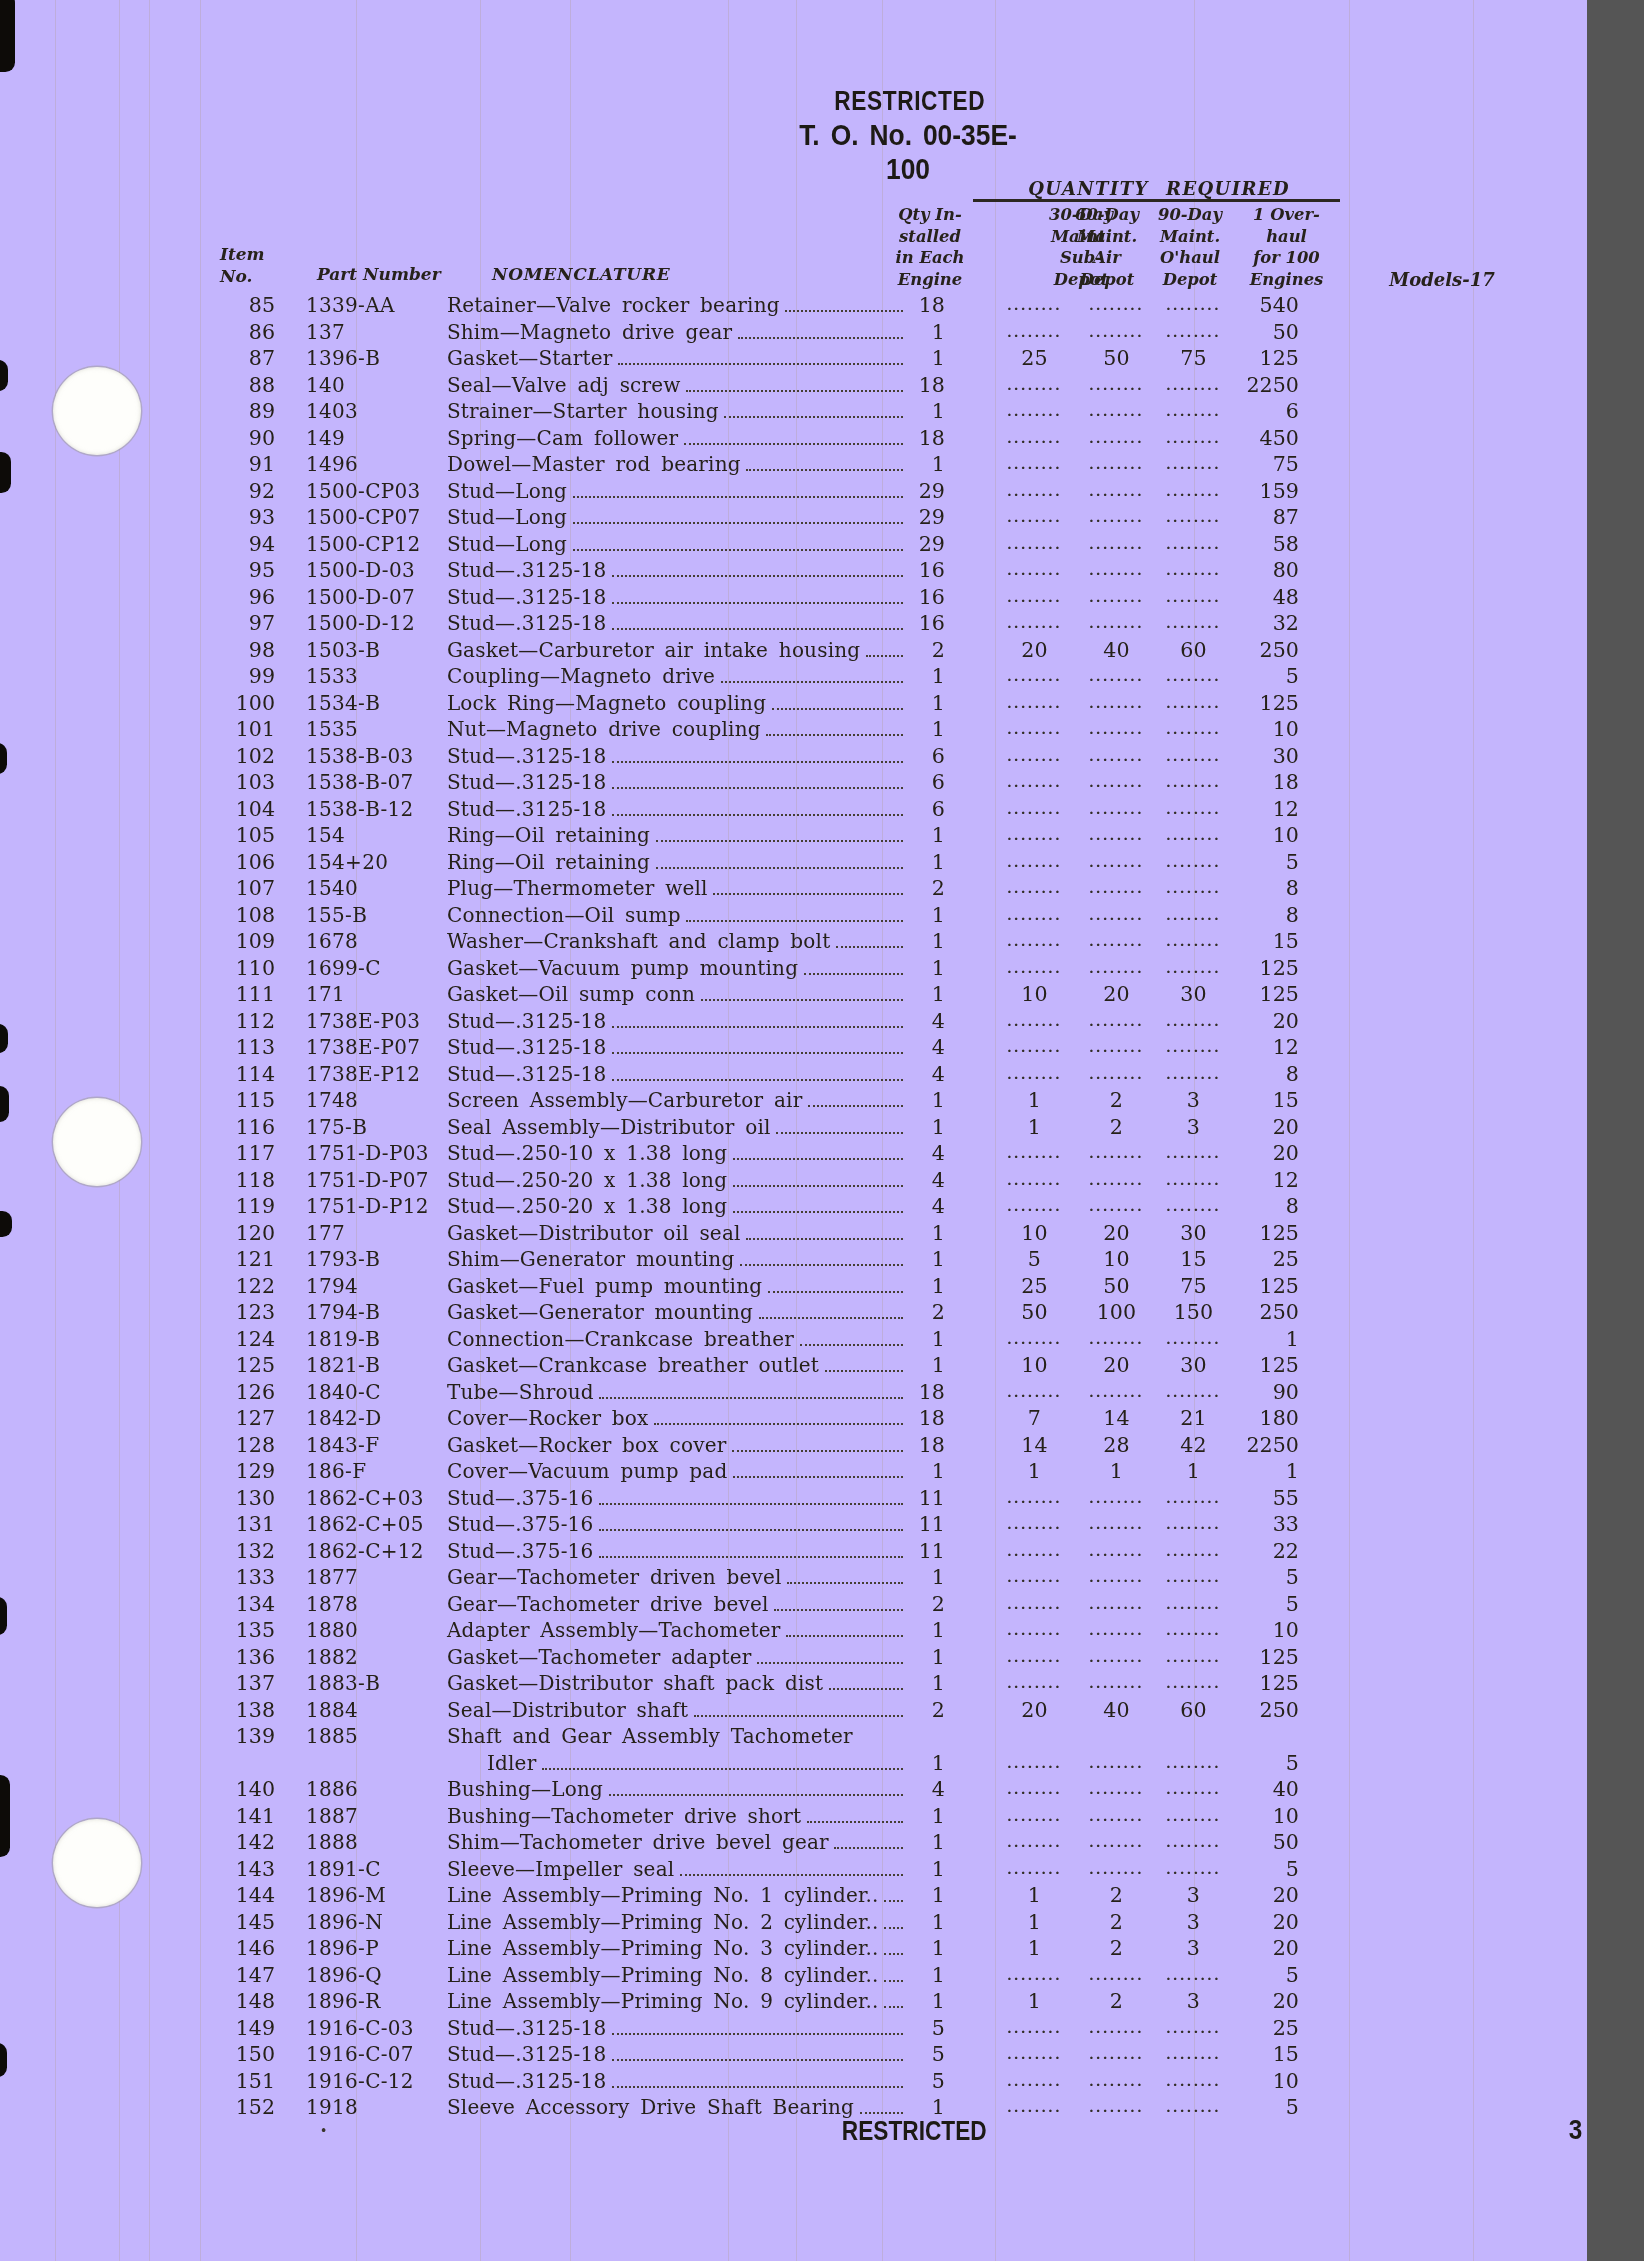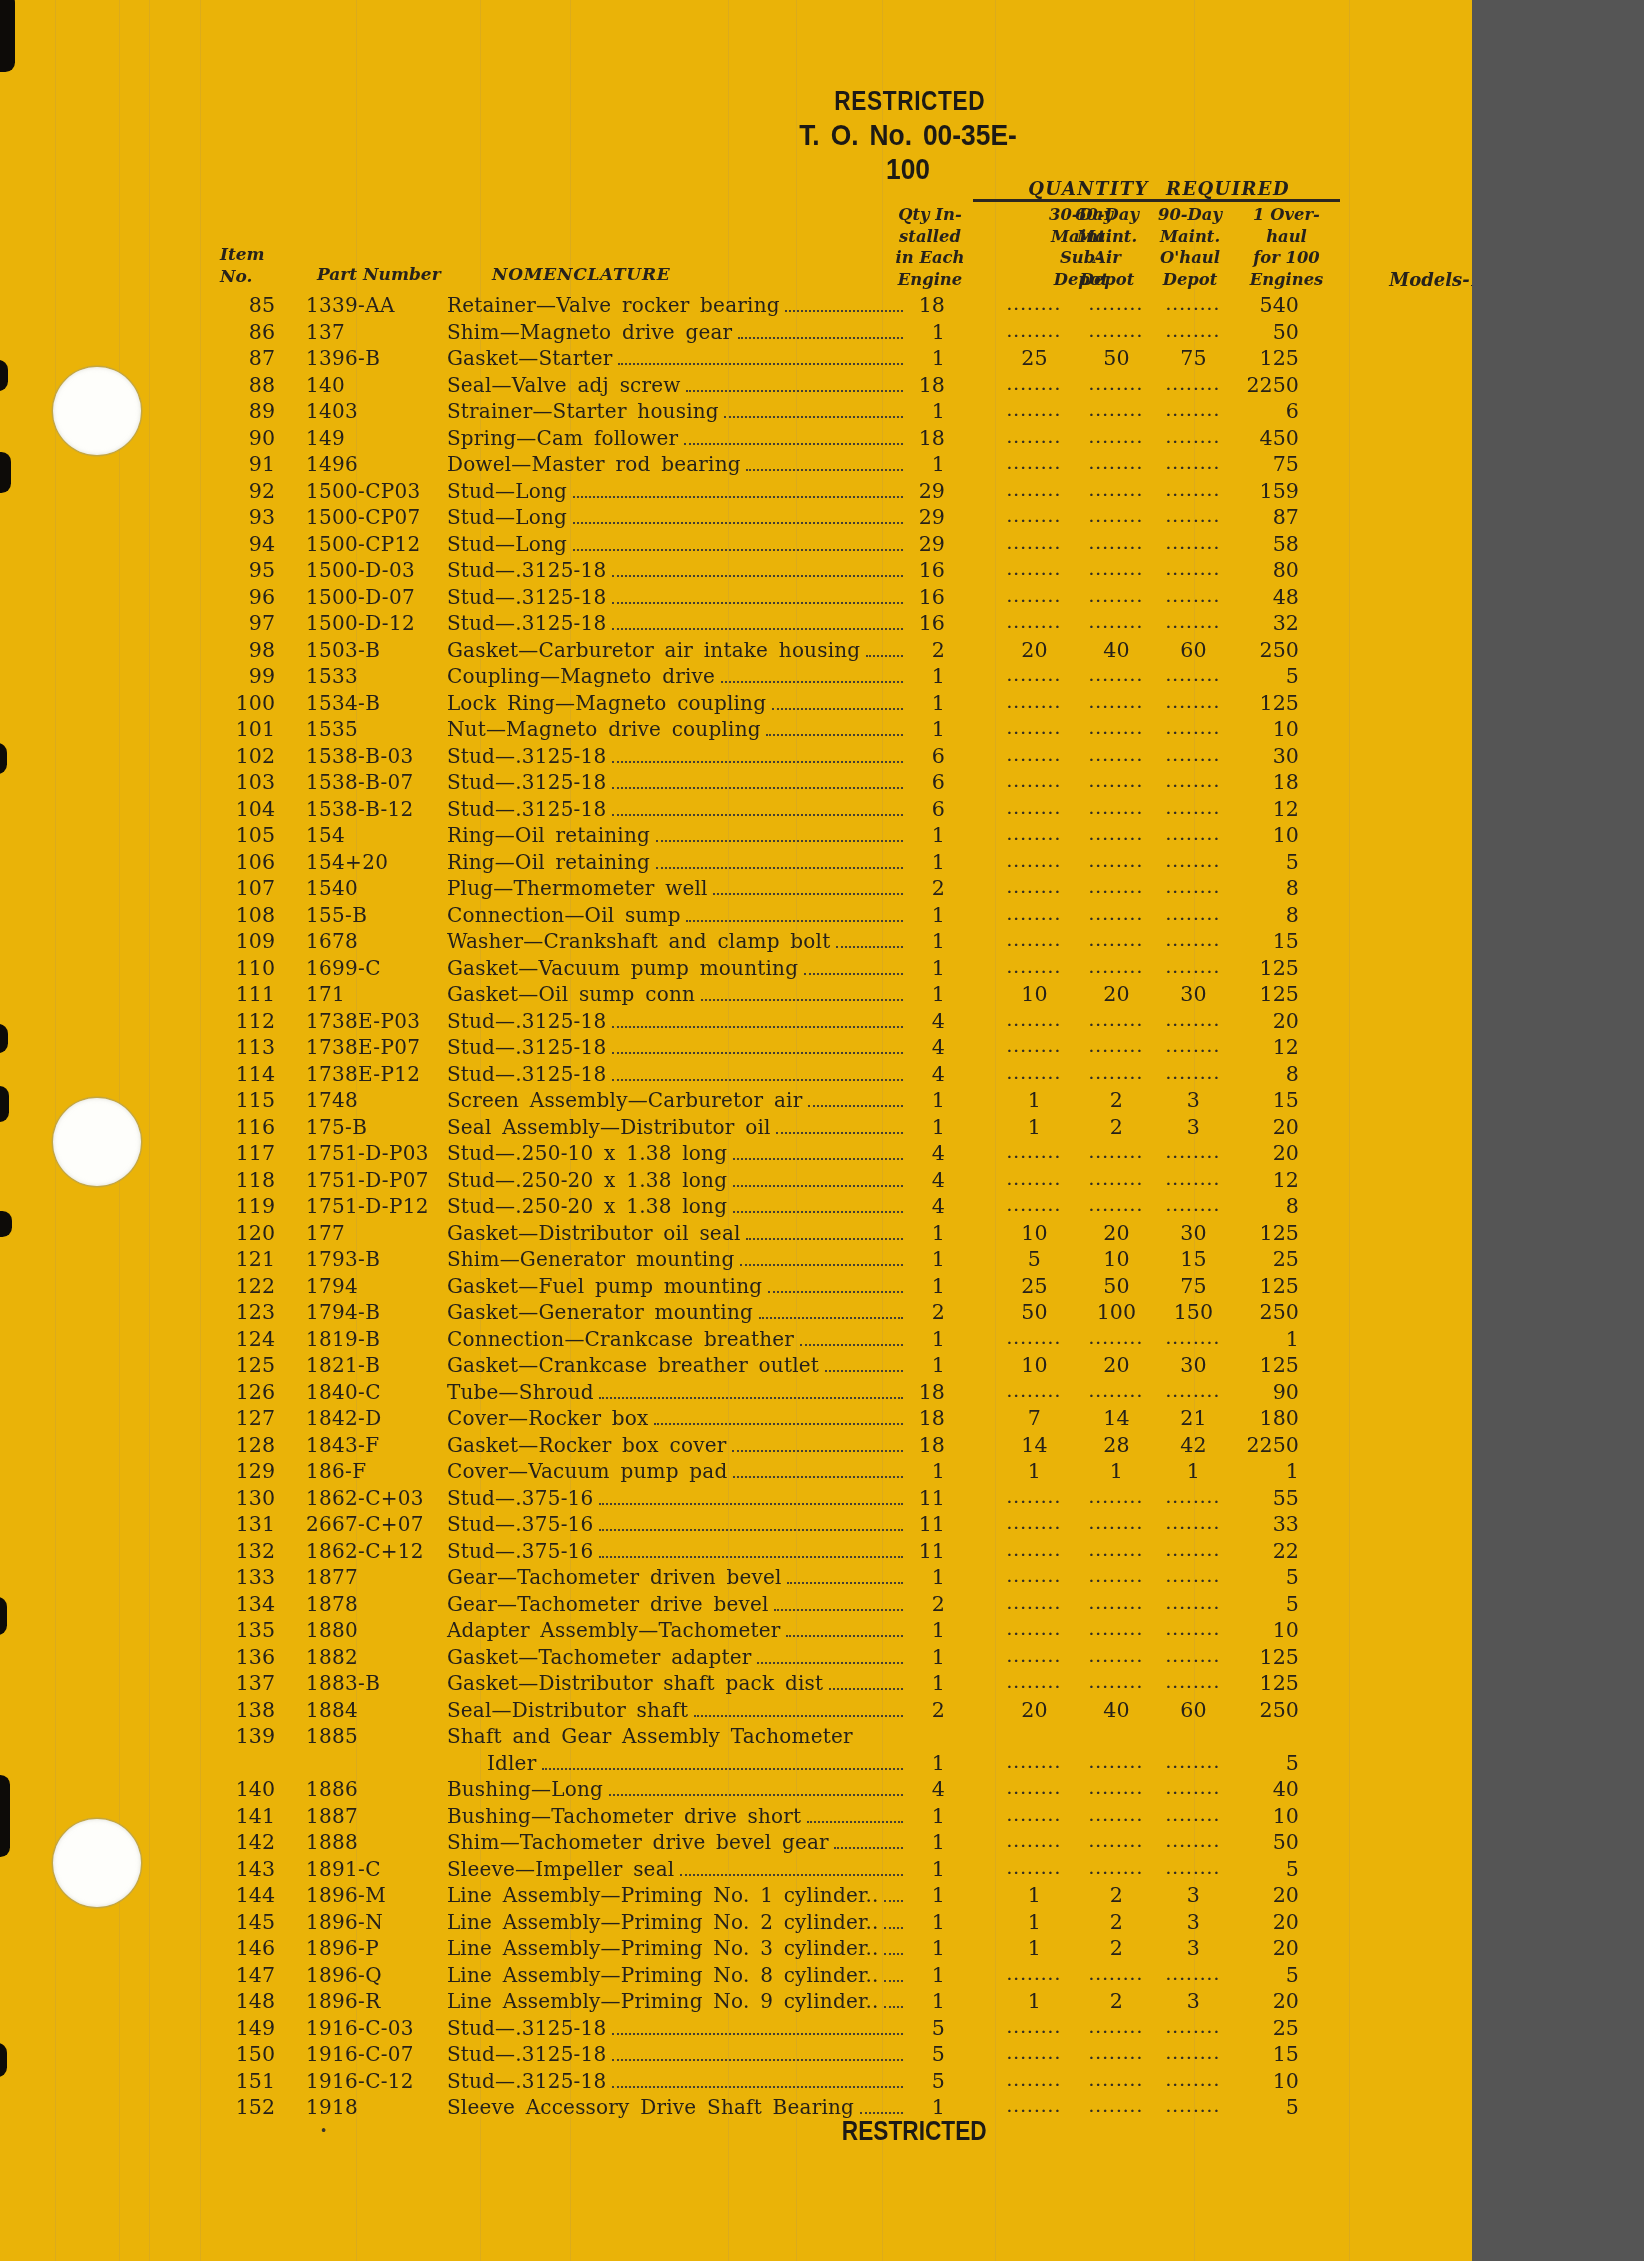--- a/index.html
+++ b/index.html
@@ -1,16 +1,16 @@
 <!DOCTYPE html>
 <html style="font-size:11px"><head>
 <meta charset="utf-8">
 <style>
   html,body{margin:0;padding:0;background:#555;}
-  .page{position:relative;width:1472px;height:2261px;background:#eab308;overflow:hidden;
+  .page{position:relative;width:1587px;height:2261px;background:#c4b5fd;overflow:hidden;
         font-family:"DejaVu Serif",serif;color:#262119;}
   
   .vline{position:absolute;top:0;bottom:0;width:1.4px;background:rgba(168,146,98,.22);}
   
   .hole{position:absolute;width:88px;height:88px;border-radius:50%;background:#fefefb;
         box-shadow:0 0 0 1.4px rgba(150,150,135,.45), inset 0 0 4.1px rgba(200,200,190,.6);}
   
   .blob{position:absolute;background:#0d0b08;border-radius:0 9.6px 9.6px 0;}
   
   .sans-b{font-family:"Liberation Sans",sans-serif;font-weight:bold;color:#1d1a15;}
@@ -878,21 +878,21 @@
       <span class="cell c-qty num">11</span>
       <span class="cell"></span>
       <span class="cell c-m30 num dots">........</span>
       <span class="cell c-m60 num dots">........</span>
       <span class="cell c-m90 num dots">........</span>
       <span class="cell c-ovh num">55</span>
     </div>
       <div class="row">
       <span class="cell c-item">131</span>
       <span class="cell"></span>
-      <span class="cell c-part">2667-C+07</span>
+      <span class="cell c-part">1862-C+05</span>
       <span class="cell"></span>
       <span class="cell c-nomen">
           <span class="t">Stud—.375-16</span>
           <span class="leader"></span>
         </span>
       <span class="cell c-qty num">11</span>
       <span class="cell"></span>
       <span class="cell c-m30 num dots">........</span>
       <span class="cell c-m60 num dots">........</span>
       <span class="cell c-m90 num dots">........</span>

